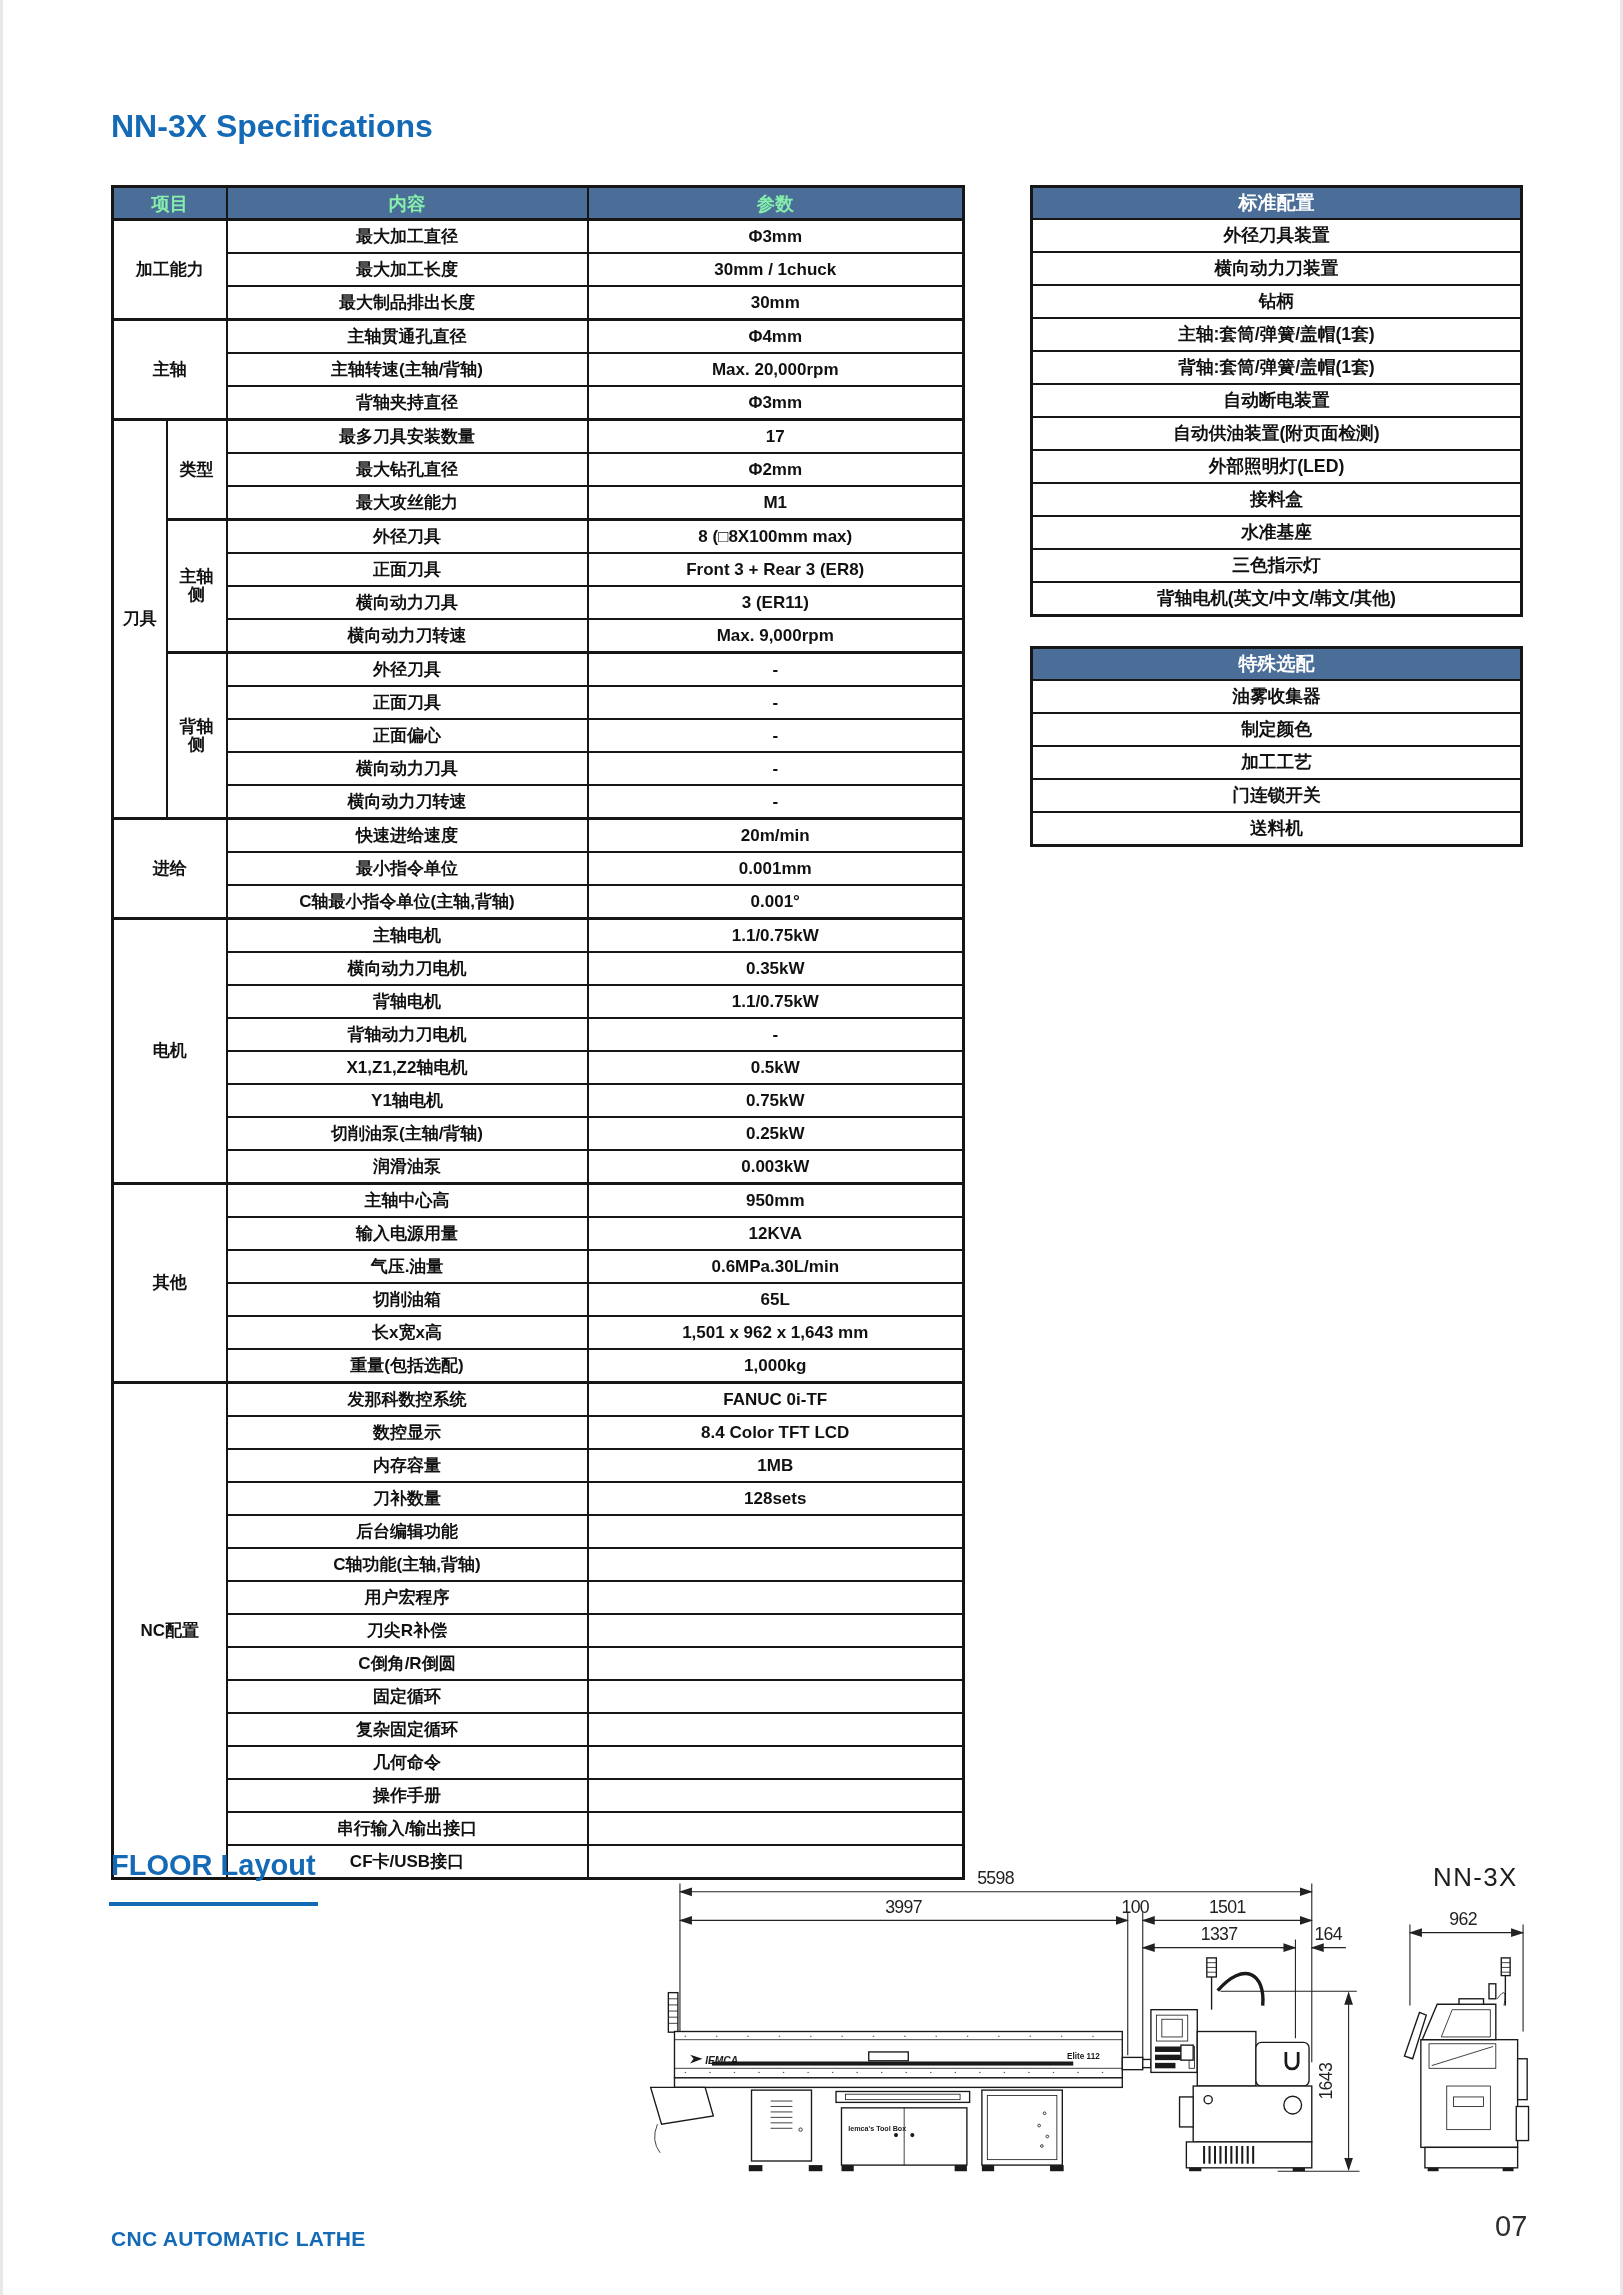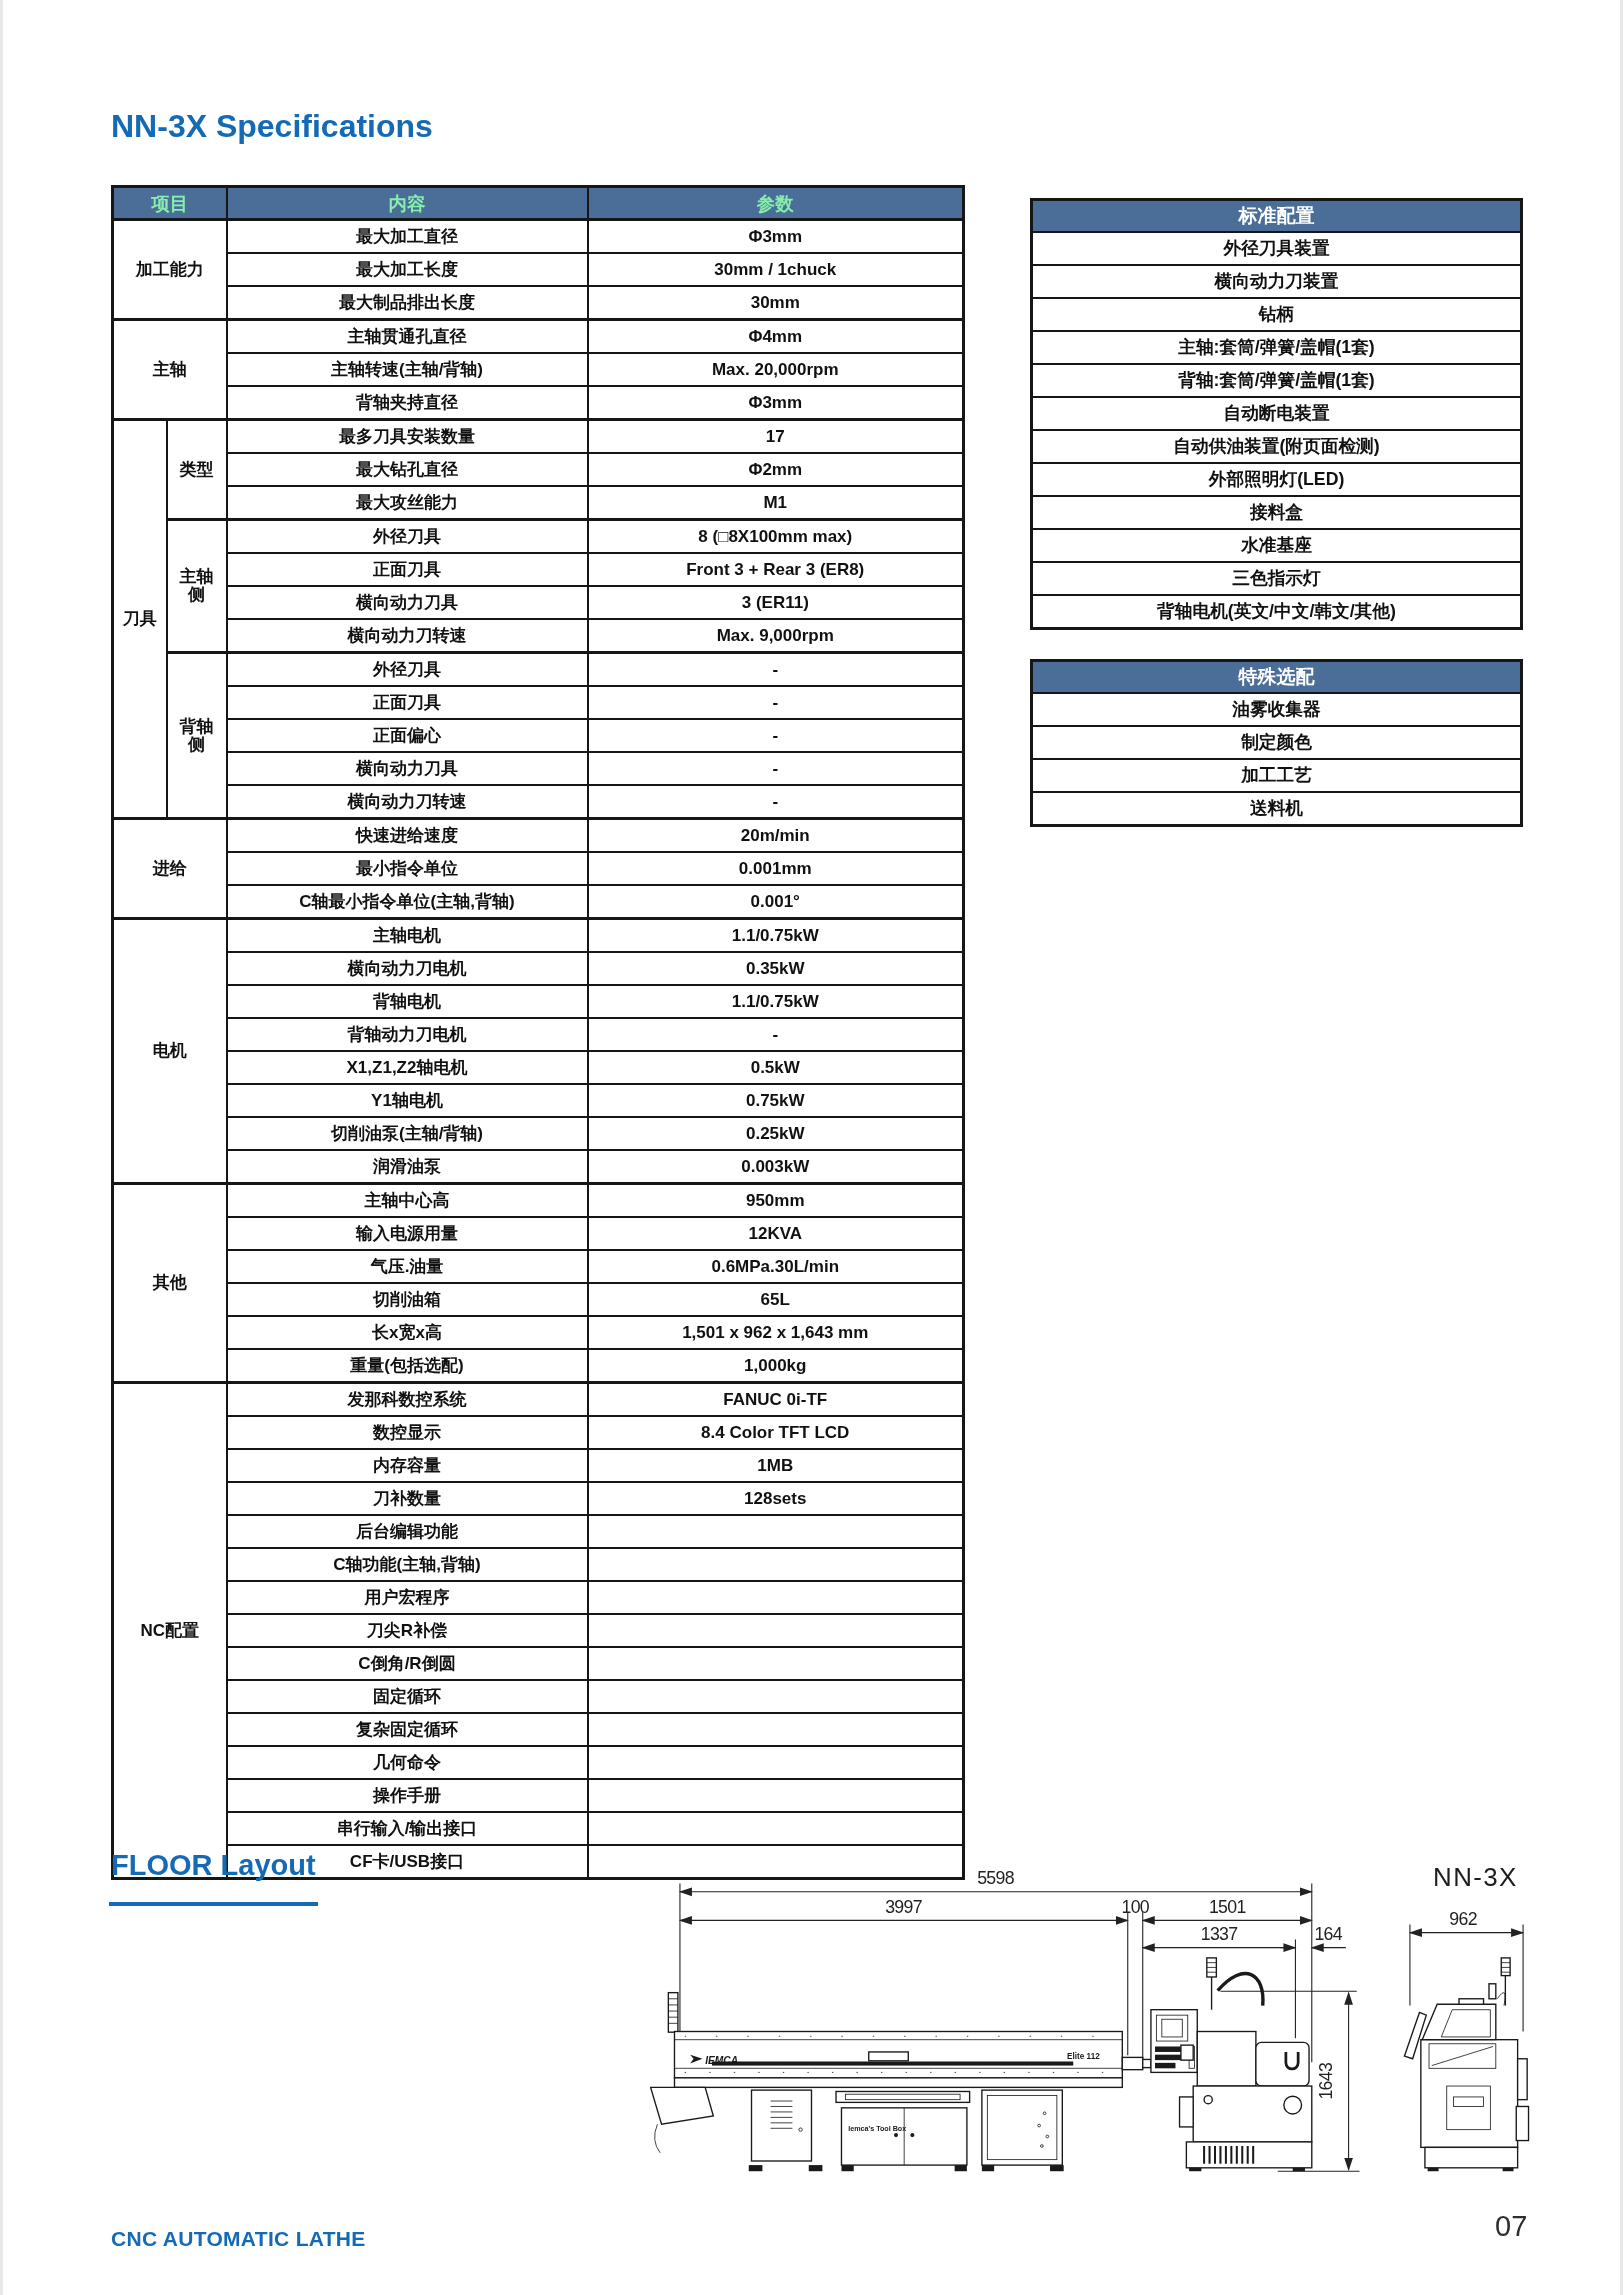--- a/index.html
+++ b/index.html
@@ -13,21 +13,21 @@
   
   .spec-wrap{position:absolute;left:108px;top:185px;}
   table.spec{border-collapse:collapse;table-layout:fixed;width:851px;border:3.4px solid #161616;}
   table.spec th{background:#4a6e97;color:#86efac;font-size:18.4px;font-weight:700;height:30px;
                 border:2px solid #161616;padding:0;}
   table.spec td{border:2px solid #161616;font-size:17px;font-weight:700;text-align:center;
                 padding:0 4.1px;height:31px;line-height:1.05;}
   table.spec tbody.grp > tr:first-child > td{border-top:3.4px solid #161616;}
   table.spec tr.sub-start > td{border-top:3.4px solid #161616;}
   
-  .right-wrap{position:absolute;left:1027px;top:198px;width:493px;}
+  .right-wrap{position:absolute;left:1027px;top:185px;width:493px;}
   table.cfg{border-collapse:collapse;table-layout:fixed;width:493px;border:3.4px solid #161616;}
   table.cfg th{background:#4a6e97;color:#fff;font-size:19px;font-weight:700;height:30px;
                border:2.7px solid #161616;padding:0;}
   table.cfg td{border:2.7px solid #161616;font-size:17.7px;font-weight:700;text-align:center;
                padding:0 15px;height:31px;line-height:1.05;}
   table.cfg.first{margin-bottom:29px;}
   
   .floor-svg{position:absolute;left:634px;top:1827px;}
   .dim-text{font-size:26px;fill:#222;font-weight:400;letter-spacing:-1px;}
   .model-text{font-size:38px;fill:#1d1d1d;font-weight:400;letter-spacing:2px;}
@@ -344,20 +344,23 @@
         </thead>
         <tbody>
           <tr>
             <td>油雾收集器</td>
           </tr>
           <tr>
             <td>制定颜色</td>
           </tr>
           <tr>
             <td>加工工艺</td>
+          </tr>
+          <tr>
+            <td>门连锁开关</td>
           </tr>
           <tr>
             <td>送料机</td>
           </tr>
         </tbody>
       </table>
   </div>
 
   <h2 class="floor-title">FLOOR Layout</h2>
   <div class="floor-underline"></div>

